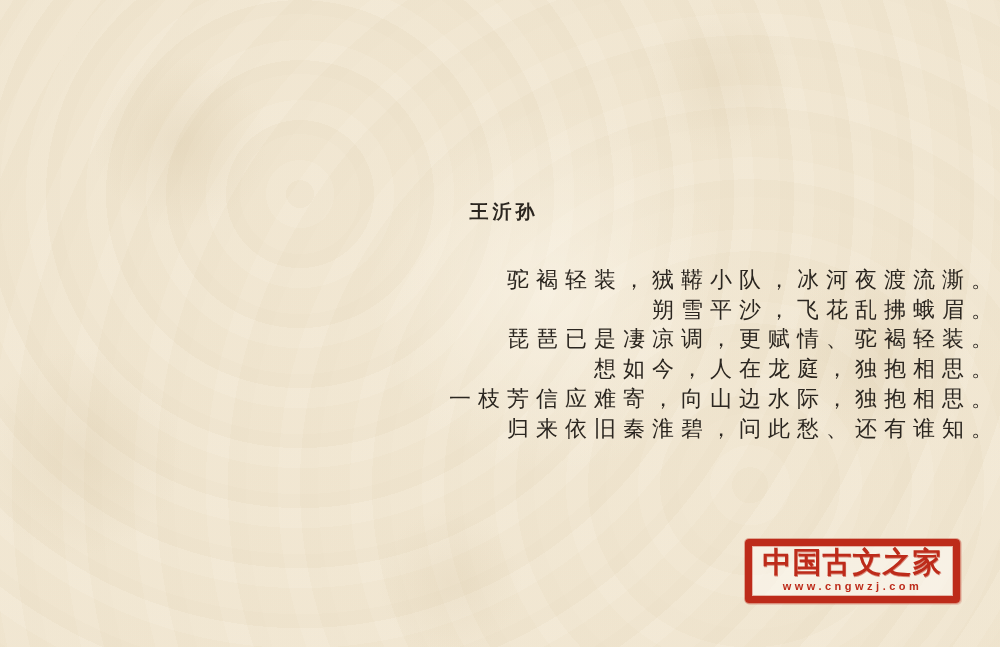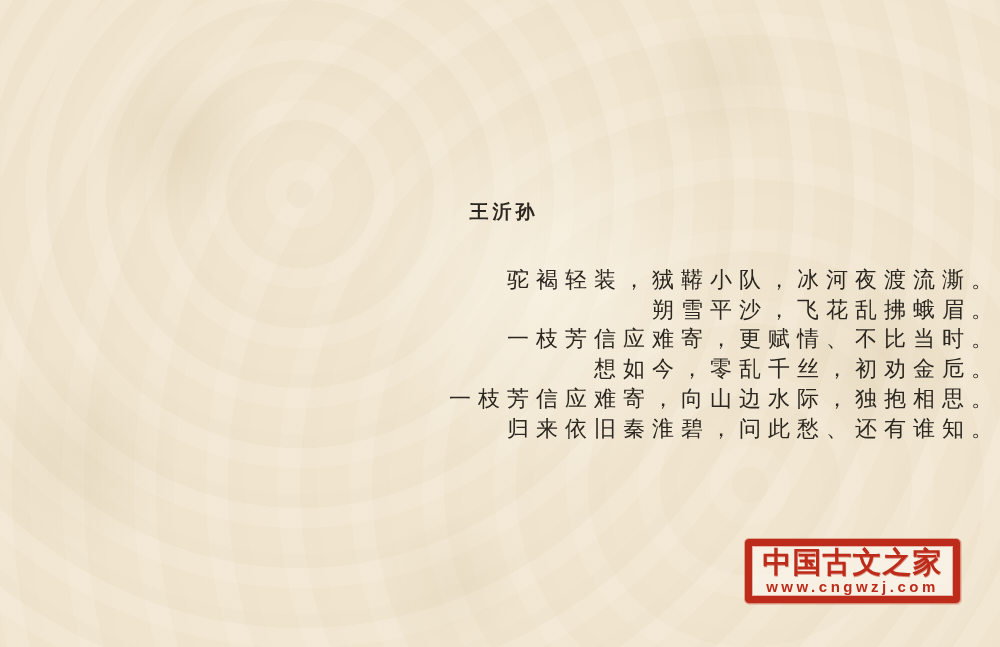--- a/index.html
+++ b/index.html
@@ -86,41 +86,41 @@
     font-size: 29px;
     line-height: 31px;
     font-weight: bold;
     letter-spacing: 1px;
     color: #bd2b1a;
     white-space: nowrap;
     text-shadow: 0.5px 0.5px 0 rgba(189,43,26,0.5);
   }
   .seal-url {
     font-family: "Liberation Sans", "DejaVu Sans", sans-serif;
-    font-size: 15px;
+    font-size: 11px;
     line-height: 17px;
     font-weight: bold;
     letter-spacing: 3.5px;
     color: #bd2b1a;
     white-space: nowrap;
   }
 </style>
 </head>
 <body>
 
 <div class="page">
 
 
   <div class="poem-author">王沂孙</div>
 
   <div class="poem-body">
     <div class="poem-line">驼褐轻装，狨鞯小队，冰河夜渡流澌。</div>
     <div class="poem-line">朔雪平沙，飞花乱拂蛾眉。</div>
-    <div class="poem-line">一枝芳信应难寄，更赋情、不比当时。</div>
-    <div class="poem-line">想如今，零乱千丝，初劝金卮。</div>
+    <div class="poem-line">琵琶已是凄凉调，更赋情、驼褐轻装。</div>
+    <div class="poem-line">想如今，人在龙庭，独抱相思。</div>
     <div class="poem-line">一枝芳信应难寄，向山边水际，独抱相思。</div>
     <div class="poem-line">归来依旧秦淮碧，问此愁、还有谁知。</div>
   </div>
 
   <div class="seal">
     <div class="seal-name">中国古文之家</div>
     <div class="seal-url">www.cngwzj.com</div>
   </div>
 
 </div>

